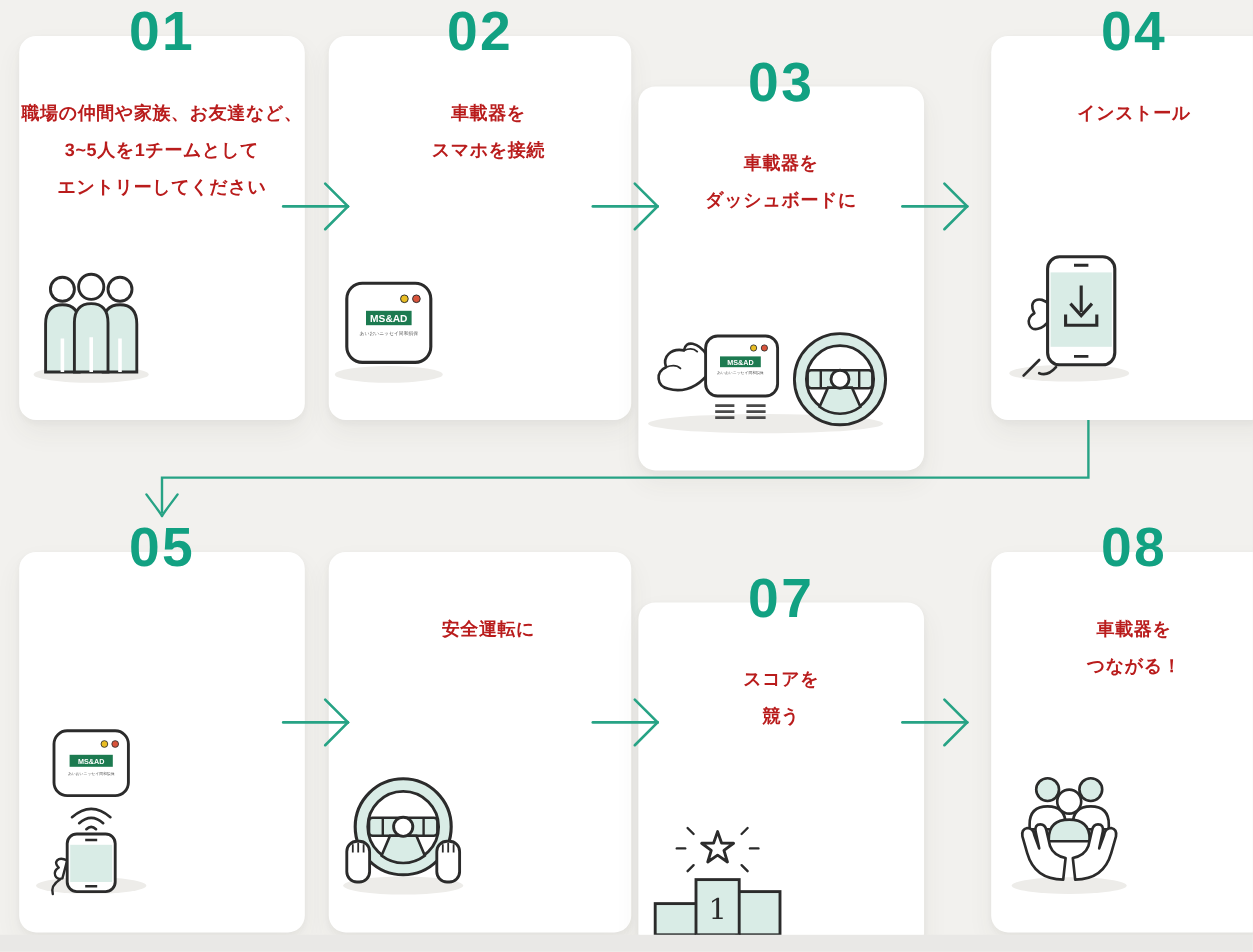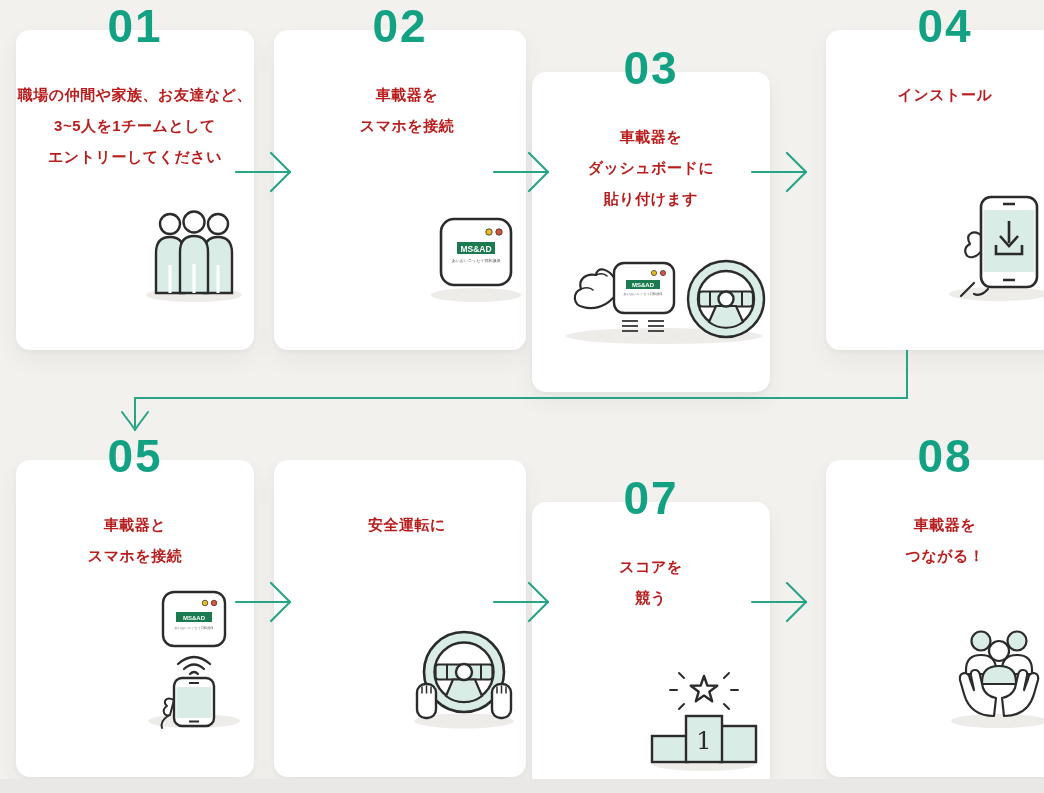--- a/index.html
+++ b/index.html
@@ -16,21 +16,21 @@
   .col0{left:16px;} .col1{left:274px;padding-left:14px;} .col2{left:532px;margin-top:42px;} .col3{left:790px;margin-left:36px;}
   .num{
     position:absolute;top:-27px;left:0;right:0;text-align:center;
     font-size:46px;line-height:46px;font-weight:700;color:#12a182;letter-spacing:2px;
   }
   .lines{
     margin-top:49px;text-align:center;font-size:15px;font-weight:700;
     color:#b91c1c;line-height:31px;letter-spacing:.5px;
   }
   .icon-wrap{
-    position:absolute;left:0;right:0;bottom:47px;display:flex;justify-content:flex-end;
+    position:absolute;left:0;right:0;bottom:30px;display:flex;justify-content:flex-start;
   }
   .arrow{position:absolute;width:62px;height:44px;}
   .r1a{top:150px;} .r2a{top:580px;}
   .a0{left:233px;} .a1{left:491px;} .a2{left:749px;}
   .connector{position:absolute;left:0;top:350px;width:1044px;height:84px;}
   svg{display:block;}
 </style>
 </head>
 <body>
 
@@ -79,21 +79,20 @@
         <text x="50" y="47" font-size="4" fill="#555" text-anchor="middle">あいおいニッセイ同和損保</text>
       </svg>
     </div>
   </section>
 
   <section class="card row1 col2">
     <div class="num">03</div>
     <div class="lines">
       <div>車載器を</div>
       <div>ダッシュボードに</div>
-      <div>貼り付けます</div>
     </div>
     <div class="icon-wrap">
       <svg width="212" height="96" viewBox="0 0 212 96">
         <ellipse cx="106" cy="87" rx="98" ry="8" fill="#edece9"></ellipse>
         <path d="M57,30 C50,19 39,17 38,26 C27,24 20,31 23,40 C14,44 15,56 25,58 C35,61 46,58 54,50 L60,44" fill="#fff" stroke="#2b2b2b" stroke-width="2.2" stroke-linejoin="round"></path>
         <path d="M38,26 q7,-3 11,1 M23,40 q8,-3 12,1" fill="none" stroke="#2b2b2b" stroke-width="1.6" stroke-linecap="round"></path>
         <rect x="56" y="14" width="60" height="50" rx="10" fill="#fff" stroke="#2b2b2b" stroke-width="2.4"></rect>
         <circle cx="96" cy="24" r="2.6" fill="#e9bd23" stroke="#2b2b2b" stroke-width=".7"></circle>
         <circle cx="105" cy="24" r="2.6" fill="#d8543b" stroke="#2b2b2b" stroke-width=".7"></circle>
         <rect x="68" y="31" width="34" height="9" fill="#1c7a50"></rect>
@@ -129,24 +128,20 @@
           <path d="M75,30 V52"></path>
           <path d="M66,45 L75,55 L84,45"></path>
           <path d="M62,54 V63 H88 V54"></path>
         </g>
       </svg>
     </div>
   </section>
 
   <section class="card row2 col0">
     <div class="num">05</div>
-    <div class="lines">
-      <div>車載器と</div>
-      <div>スマホを接続</div>
-    </div>
     <div class="icon-wrap">
       <svg width="120" height="142" viewBox="0 0 120 142">
         <ellipse cx="60" cy="133" rx="46" ry="7" fill="#edece9"></ellipse>
         <rect x="29" y="4" width="62" height="54" rx="11" fill="#fff" stroke="#2b2b2b" stroke-width="2.4"></rect>
         <circle cx="71" cy="15" r="2.8" fill="#e9bd23" stroke="#2b2b2b" stroke-width=".7"></circle>
         <circle cx="80" cy="15" r="2.8" fill="#d8543b" stroke="#2b2b2b" stroke-width=".7"></circle>
         <rect x="42" y="24" width="36" height="10" fill="#1c7a50"></rect>
         <text x="60" y="31.5" font-size="6" font-weight="bold" fill="#fff" text-anchor="middle">MS&amp;AD</text>
         <text x="60" y="41" font-size="3.2" fill="#555" text-anchor="middle">あいおいニッセイ同和損保</text>
         <g fill="none" stroke="#2b2b2b" stroke-width="2.2" stroke-linecap="round">

